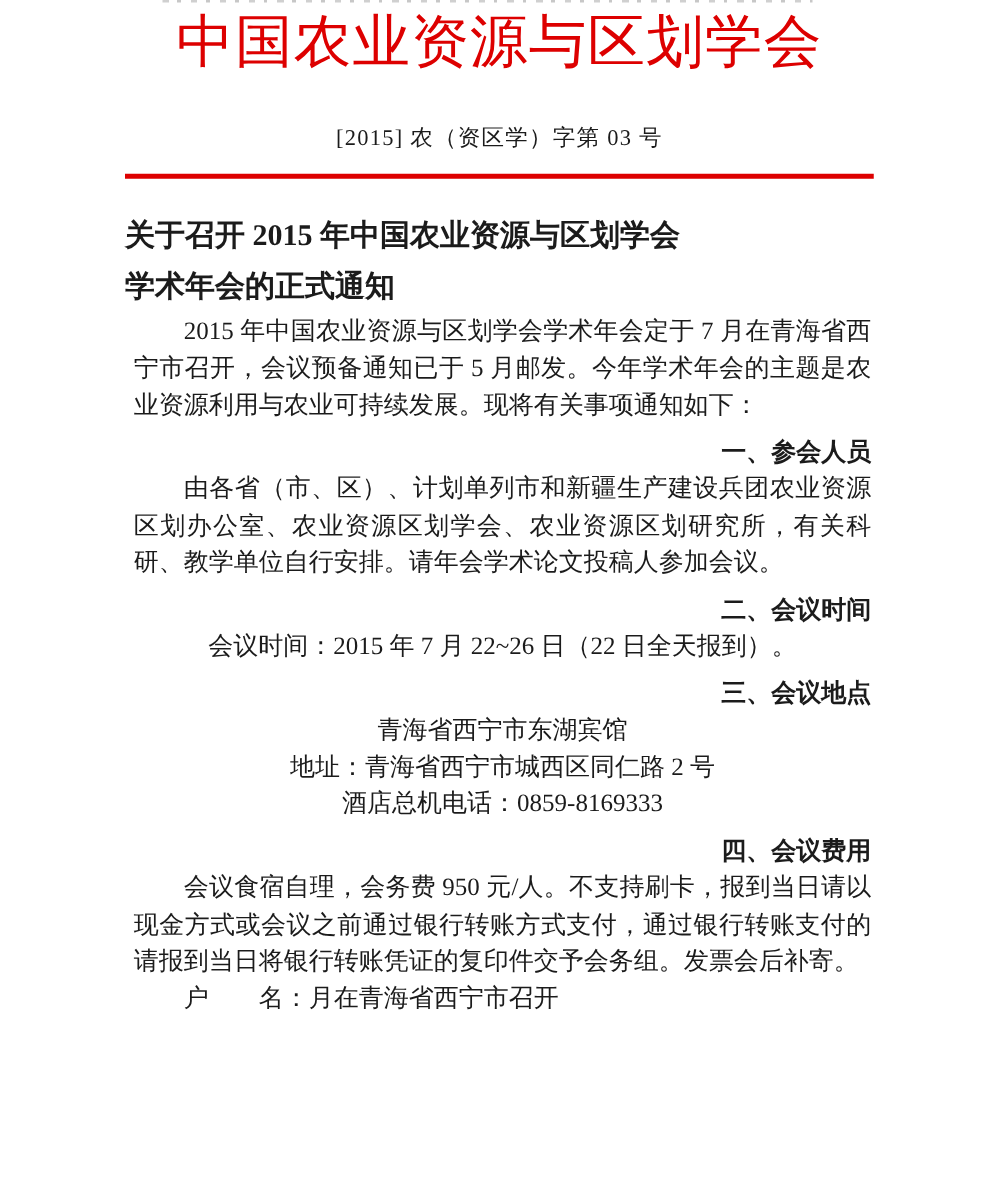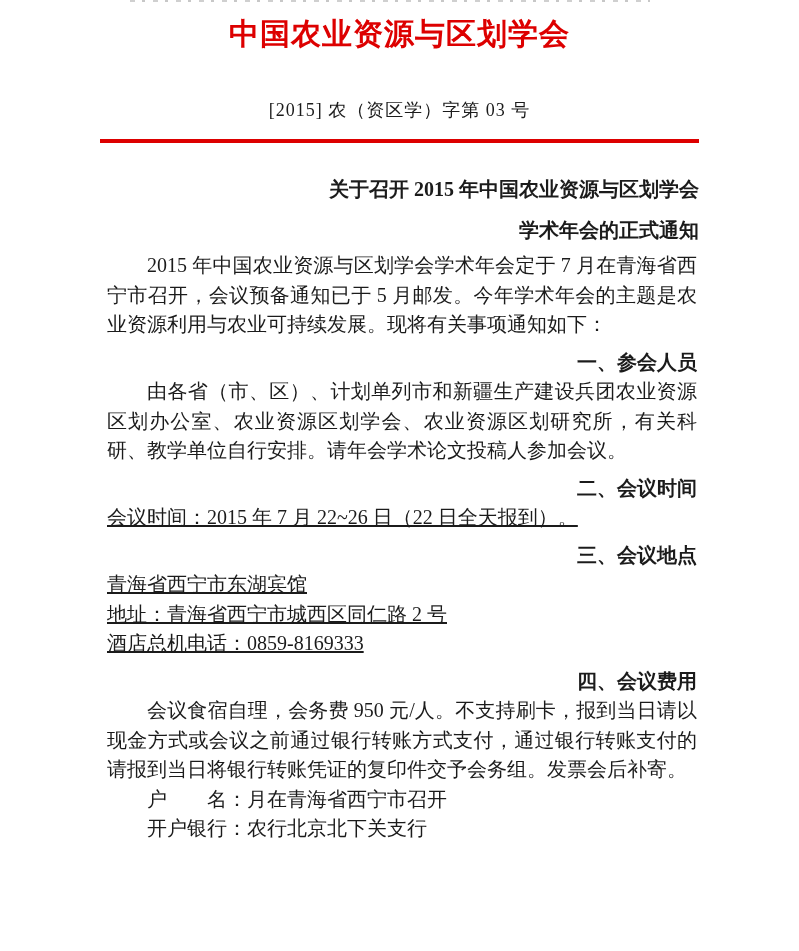--- a/index.html
+++ b/index.html
@@ -13,43 +13,43 @@
     font-family:"Liberation Serif","DejaVu Serif",serif;
   }
   .scan-noise{
     position:absolute;top:0;left:130px;width:520px;height:2px;
     background:repeating-linear-gradient(90deg,#a9a9a9 0 5px,transparent 5px 12px,#9a9a9a 12px 15px,transparent 15px 23px);
     opacity:.55;
   }
   .inner{padding:0 100px;}
   .org-title{
     margin-top:6px;
-    font-size:30px;line-height:56px;font-weight:700;
+    font-size:46px;line-height:56px;font-weight:400;
     text-align:center;letter-spacing:1px;
     color:var(--accent-red,#dd0000);
   }
   .doc-number{
     margin-top:36px;
     font-size:18px;line-height:24px;text-align:center;letter-spacing:1px;
   }
   .rule{margin-top:17px;height:4px;background:var(--accent-red,#dd0000);}
   .notice-title{
     margin:26px 0 0;
-    font-size:20px;line-height:41px;font-weight:700;text-align:right;
+    font-size:24px;line-height:41px;font-weight:700;text-align:left;
   }
   .text-col{
     padding-left:7px;padding-right:2px;
     font-size:20px;line-height:29.5px;
   }
   .text-col p{margin:0;}
   .salutation{margin-top:13px;font-weight:700;text-align:justify;}
   .intro{margin-top:10px;text-indent:2em;text-align:justify;}
   .sec-h{margin:8px 0 0;font-size:20px;font-weight:700;text-indent:2em;line-height:29.5px;text-align:right;}
   .p-indent{text-indent:2em;text-align:justify;}
-  .p-flush{text-align:left;text-decoration:underline;}
+  .p-flush{text-align:center;}
   .p-bank{padding-left:40px;text-align:left;}
 </style>
 </head>
 <body>
 
 <div class="page">
   <div class="scan-noise"></div>
   <div class="inner">
 
     <div class="org-title">中国农业资源与区划学会</div>
@@ -75,17 +75,16 @@
       <p class="p-flush">会议时间：2015 年 7 月 22~26 日（22 日全天报到）。</p>
 
       <h2 class="sec-h">三、会议地点</h2>
       <p class="p-flush">青海省西宁市东湖宾馆</p>
       <p class="p-flush">地址：青海省西宁市城西区同仁路 2 号</p>
       <p class="p-flush">酒店总机电话：0859-8169333</p>
 
       <h2 class="sec-h">四、会议费用</h2>
       <p class="p-indent">会议食宿自理，会务费 950 元/人。不支持刷卡，报到当日请以现金方式或会议之前通过银行转账方式支付，通过银行转账支付的请报到当日将银行转账凭证的复印件交予会务组。发票会后补寄。</p>
       <p class="p-bank">户　　名：月在青海省西宁市召开</p>
-      <p class="p-bank">开户银行：农行北京北下关支行</p>
 
     </div>
   </div>
 </div>
 
 </body></html>

